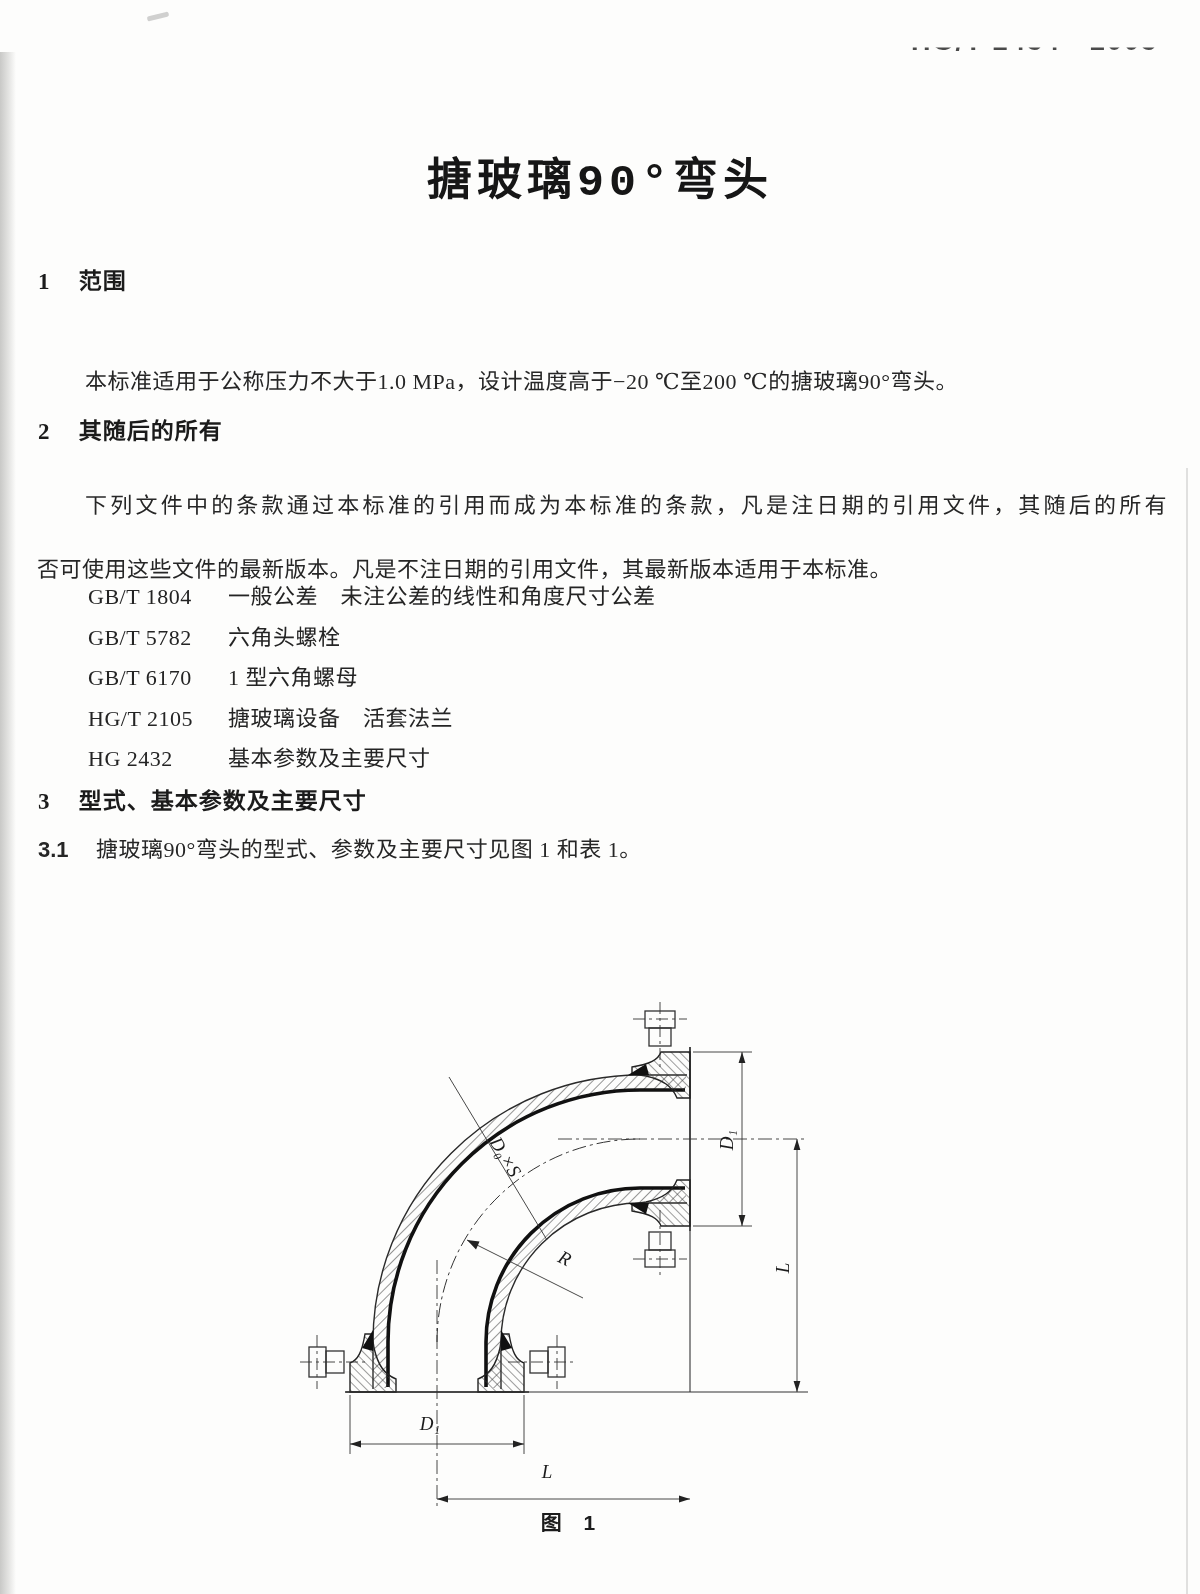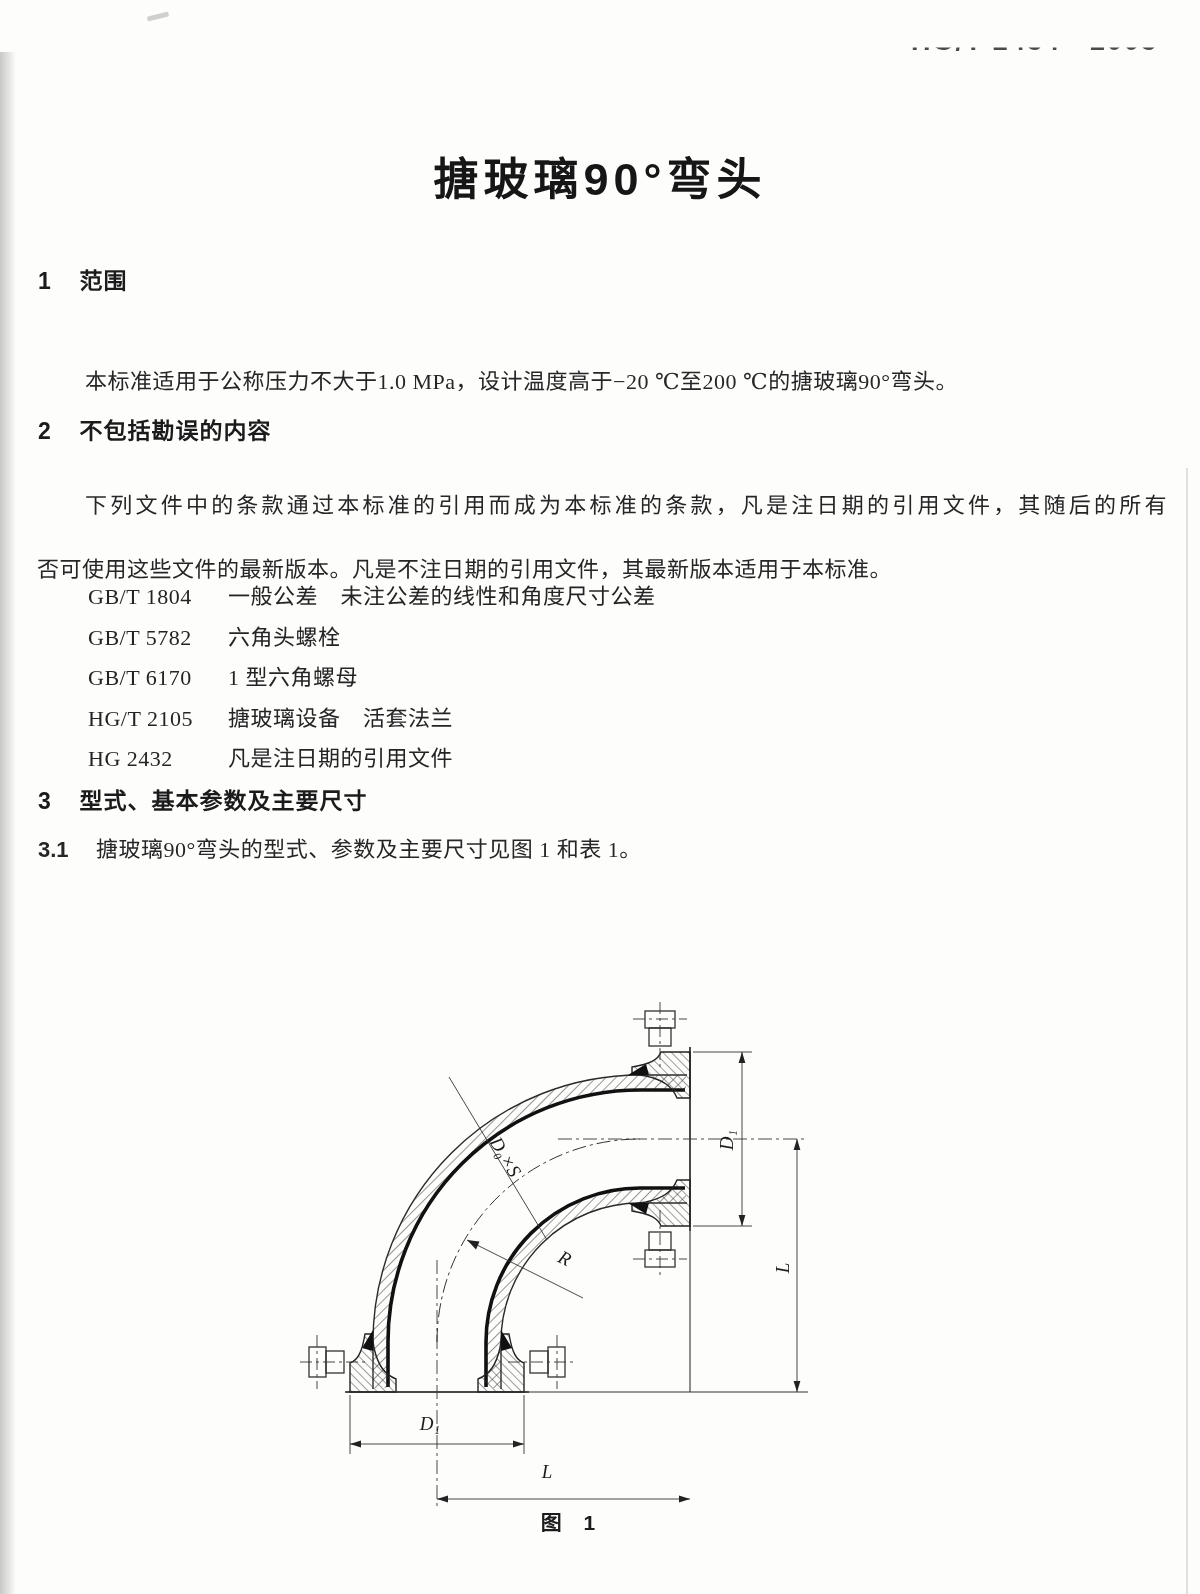--- a/index.html
+++ b/index.html
@@ -27,26 +27,26 @@
     position:absolute;top:26px;right:42px;width:300px;height:36px;
     font-family:"Liberation Sans","DejaVu Sans",sans-serif;
     font-weight:700;font-size:27px;letter-spacing:2px;color:#2b2b2b;
     text-align:right;
     clip-path:inset(60% 0 0 0);
     filter:blur(.5px);opacity:.85;
   }
   .doc-title{
     position:absolute;top:143px;left:0;width:100%;
     text-align:center;
-    font-family:Liberation Sans, sans-serif;
+    font-family:Liberation Mono, monospace;
     font-weight:700;font-size:45px;letter-spacing:5px;color:#161616;
   }
   .sec-head{
     position:absolute;left:38px;right:35px;
-    font-family:Liberation Sans, sans-serif;
+    font-family:Liberation Serif, serif;
     font-weight:700;font-size:23px;color:#1b1b1b;letter-spacing:1px;
   }
   .sec-head .num{display:inline-block;min-width:34px;}
   .body-line{
     position:absolute;left:37px;right:33px;
     font-size:22px;line-height:40px;color:#262626;letter-spacing:.5px;
   }
   .indent{text-indent:48px;}
   .jfull{text-align:justify;text-align-last:justify;}
   .ref-list{position:absolute;left:37px;right:60px;}
@@ -81,21 +81,21 @@
   <div class="doc-title">搪玻璃90°弯头</div>
 
   <div class="sec-head" style="top:262px">
     <span class="num">1</span>
     <span>范围</span>
   </div>
   <div class="body-line indent" style="top:362px">本标准适用于公称压力不大于1.0 MPa，设计温度高于−20 ℃至200 ℃的搪玻璃90°弯头。</div>
 
   <div class="sec-head" style="top:412px">
     <span class="num">2</span>
-    <span>不包括勘误的内容</span>
+    <span>其随后的所有</span>
   </div>
   <div class="body-line indent jfull" style="top:486px">下列文件中的条款通过本标准的引用而成为本标准的条款，凡是注日期的引用文件，其随后的所有</div>
   <div class="body-line" style="top:550px">否可使用这些文件的最新版本。凡是不注日期的引用文件，其最新版本适用于本标准。</div>
 
   <div class="ref-list" style="top:577px">
     <div class="ref-row">
       <span class="ref-code">GB/T 1804</span>
       <span>一般公差　未注公差的线性和角度尺寸公差</span>
     </div>
     <div class="ref-row">
@@ -105,21 +105,21 @@
     <div class="ref-row">
       <span class="ref-code">GB/T 6170</span>
       <span>1 型六角螺母</span>
     </div>
     <div class="ref-row">
       <span class="ref-code">HG/T 2105</span>
       <span>搪玻璃设备　活套法兰</span>
     </div>
     <div class="ref-row">
       <span class="ref-code">HG 2432</span>
-      <span>凡是注日期的引用文件</span>
+      <span>基本参数及主要尺寸</span>
     </div>
   </div>
 
   <div class="sec-head" style="top:782px">
     <span class="num">3</span>
     <span>型式、基本参数及主要尺寸</span>
   </div>
   <div class="body-line clause" style="top:830px">
     <span class="num">3.1</span>
     <span>搪玻璃90°弯头的型式、参数及主要尺寸见图 1 和表 1。</span>

